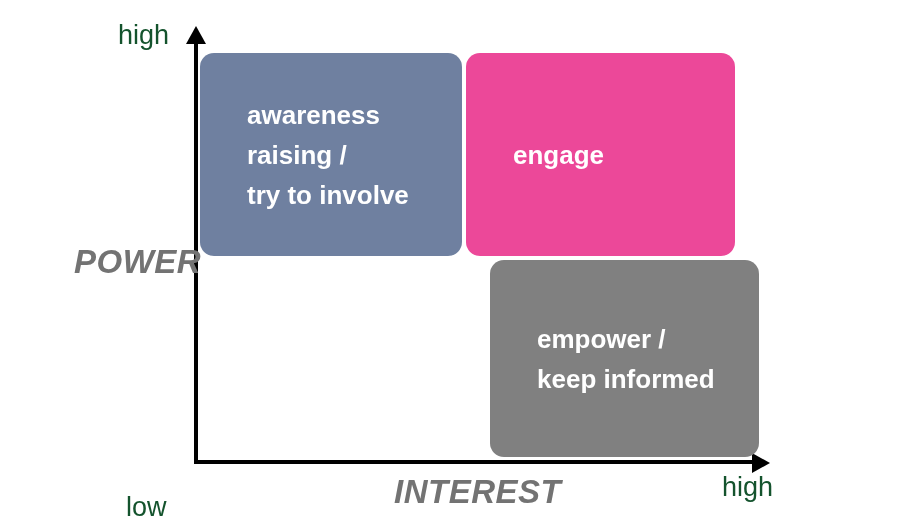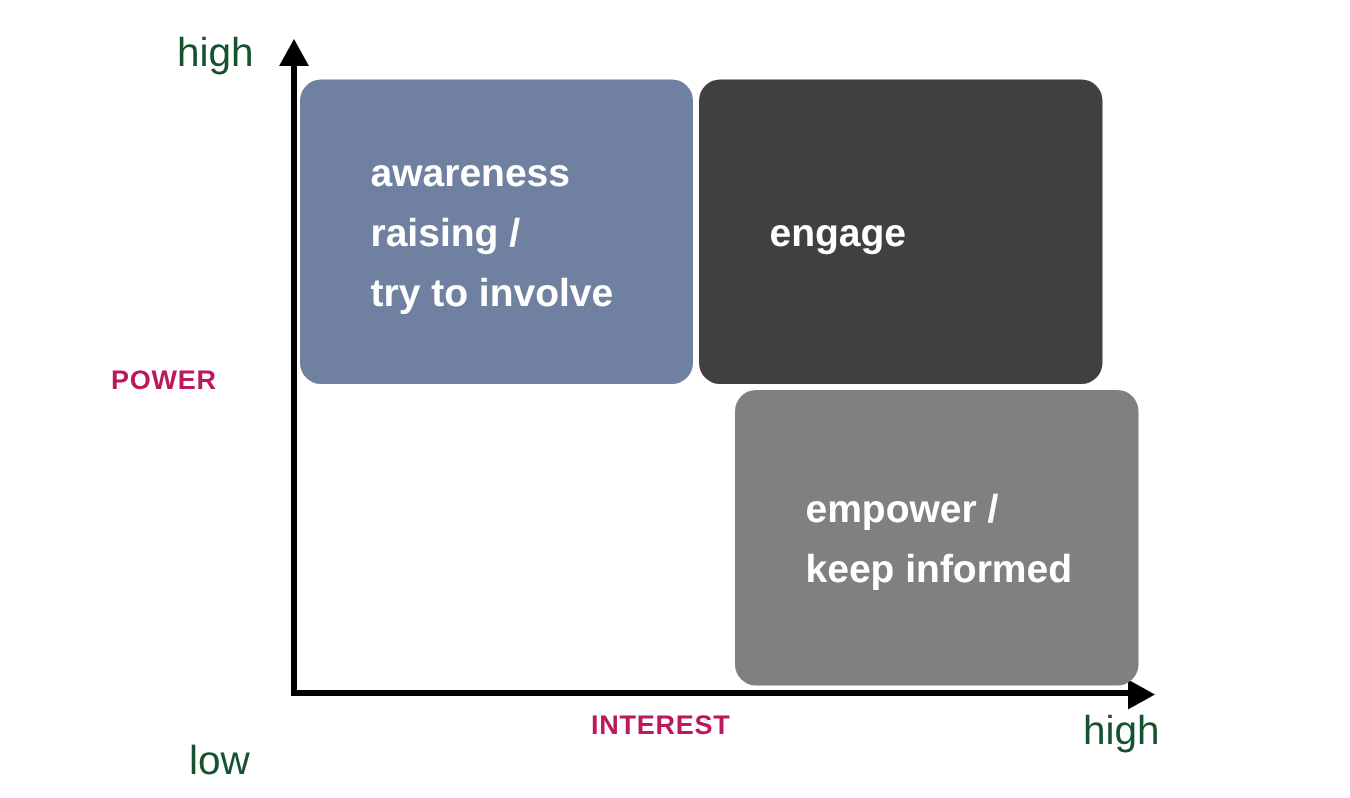--- a/index.html
+++ b/index.html
@@ -71,25 +71,26 @@
   #x-low-label {
     left: 126px;
     top: 492px;
   }
   #x-high-label {
     left: 722px;
     top: 472px;
   }
   .axis-title {
     position: absolute;
-    font-size: 18px;
+    font-size: 33px;
     font-weight: 700;
-    color: #be185d;
+    color: #737373;
     letter-spacing: 0.5px;
     white-space: nowrap;
+    font-style: italic;
   }
   #power-axis-title {
     left: 74px;
     top: 243px;
   }
   #interest-axis-title {
     left: 394px;
     top: 473px;
   }
 
@@ -116,21 +117,21 @@
     height: 203px;
     background: #6F80A0;
   }
   #quadrant-awareness-raising .quadrant-label { color: #ffffff; }
 
   #quadrant-engage {
     left: 466px;
     top: 53px;
     width: 269px;
     height: 203px;
-    background: #404040;
+    background: #ec4899;
   }
   #quadrant-engage .quadrant-label { color: #ffffff; }
 
   #quadrant-monitor {
     left: 200px;
     top: 260px;
     width: 262px;
     height: 197px;
     background: #D6D6D6;
   }

